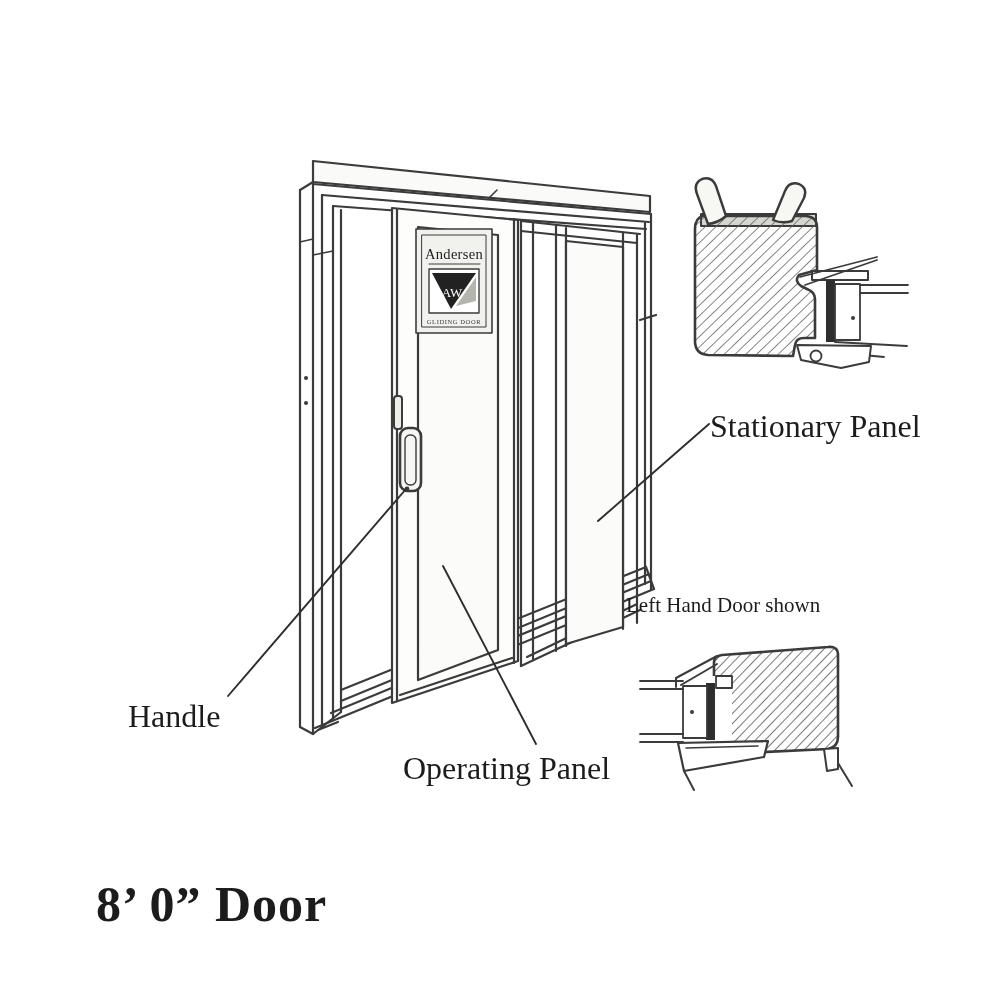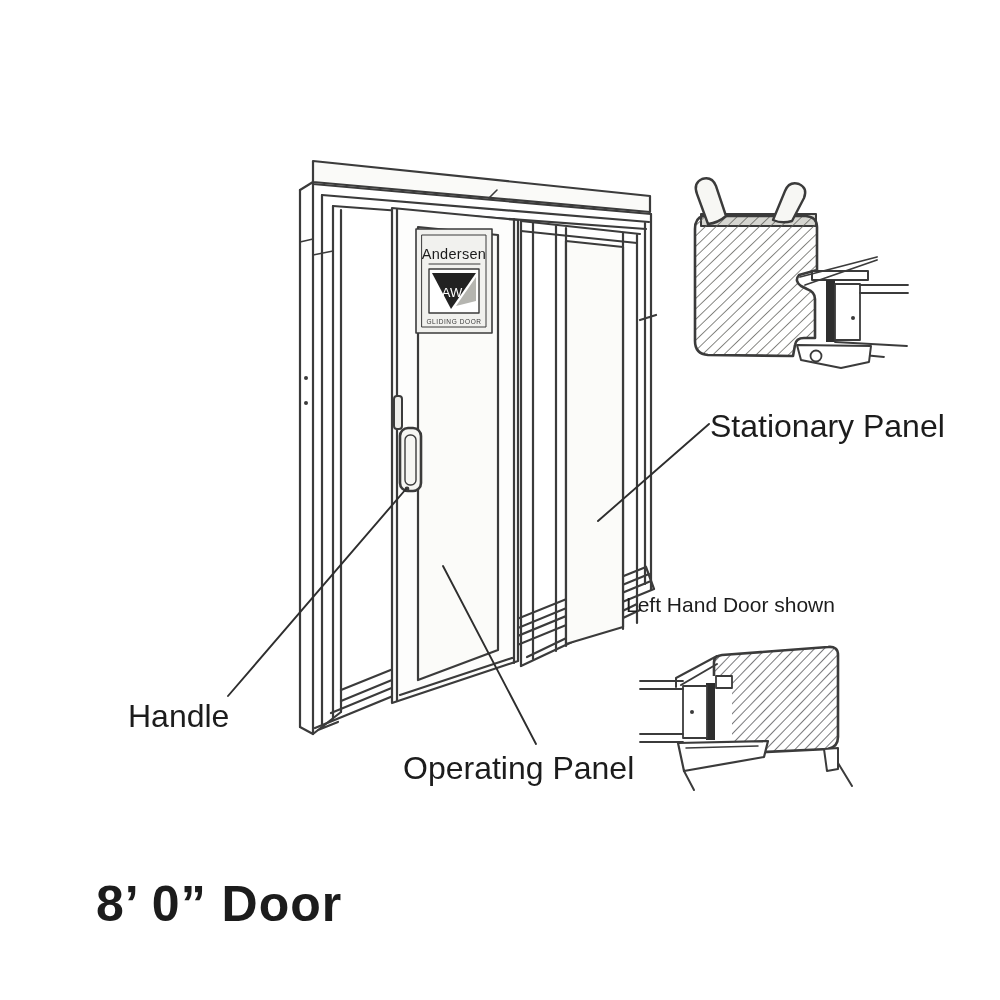--- a/index.html
+++ b/index.html
@@ -1,17 +1,17 @@
 <!DOCTYPE html>
 <html><head>
 <meta charset="utf-8">
 <style>
   html,body{margin:0;padding:0;background:#ffffff;}
   .page{position:relative;width:1000px;height:1000px;background:#ffffff;overflow:hidden;
-        font-family:Liberation Sans, sans-serif;}
+        font-family:Liberation Serif, serif;}
   svg{position:absolute;left:0;top:0;}
   text{fill:#1c1c1c;}
   .ann{font-size:32px;}
   .note{font-size:21px;}
   .caption{font-size:50px;font-weight:600;letter-spacing:1px;}
   .brand{font-size:14.5px;letter-spacing:.3px;}
   .mono-aw{font-size:13px;fill:#ffffff;}
   .tiny{font-size:6.5px;fill:#3a3a3a;letter-spacing:.6px;}
 </style>
 </head>

